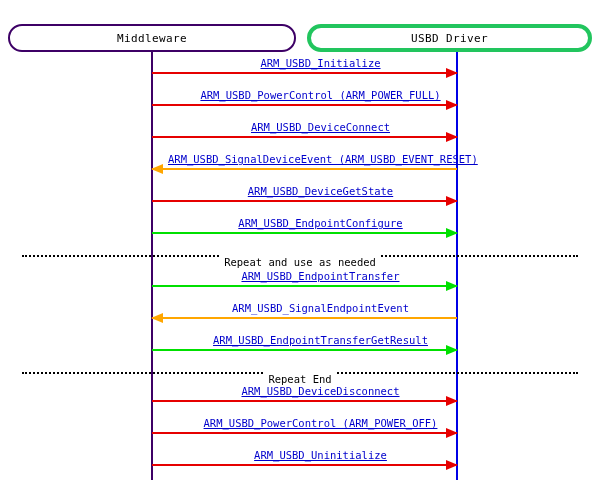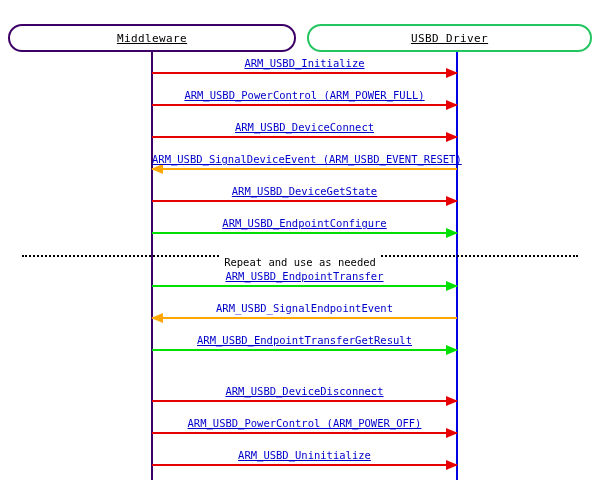--- a/index.html
+++ b/index.html
@@ -20,37 +20,36 @@
   .actor-box {
     position: absolute;
     top: 24px;
     height: 28px;
     border-radius: 14px;
     background: #ffffff;
     box-sizing: border-box;
     display: flex;
     align-items: center;
     justify-content: center;
-    text-decoration: underline;
   }
   .actor-label {
     font-size: 11px;
     color: #000000;
     letter-spacing: 0.4px;
     white-space: nowrap;
   }
   #actor-middleware {
     left: 8px;
     width: 288px;
     border: 2px solid #3d0066;
   }
   #actor-usbd {
     left: 307px;
     width: 285px;
-    border: 2px solid #22c55e;
+    border: 4px solid #22c55e;
     align-items: center;
   }
 
   
   .lifeline {
     position: absolute;
     top: 52px;
     width: 2px;
     height: 428px;
   }
@@ -90,21 +89,21 @@
     border-left-width: 12px;
     border-left-style: solid;
   }
   .msg-head.to-left {
     left: -1px;
     border-right-width: 12px;
     border-right-style: solid;
   }
   .msg-label {
     position: absolute;
-    left: 0;
+    left: 16px;
     width: 100%;
     bottom: 3px;
     text-align: center;
     font-size: 10.5px;
     color: #0000cc;
     white-space: nowrap;
     line-height: 12px;
   }
   .msg-label.underline {
     text-decoration: underline;
@@ -216,20 +215,24 @@
     <div class="msg-head to-left"></div>
     <div class="msg-label">ARM_USBD_SignalEndpointEvent</div>
   </div>
 
   <div class="message c-green" style="top:349px">
     <div class="msg-line"></div>
     <div class="msg-head to-right"></div>
     <div class="msg-label underline">ARM_USBD_EndpointTransferGetResult</div>
   </div>
 
+  <div class="divider" style="top:366px">
+    <div class="divider-rule"></div>
+    <div class="divider-text">Repeat End</div>
+  </div>
 
   <div class="message c-red" style="top:400px">
     <div class="msg-line"></div>
     <div class="msg-head to-right"></div>
     <div class="msg-label underline">ARM_USBD_DeviceDisconnect</div>
   </div>
 
   <div class="message c-red" style="top:432px">
     <div class="msg-line"></div>
     <div class="msg-head to-right"></div>

